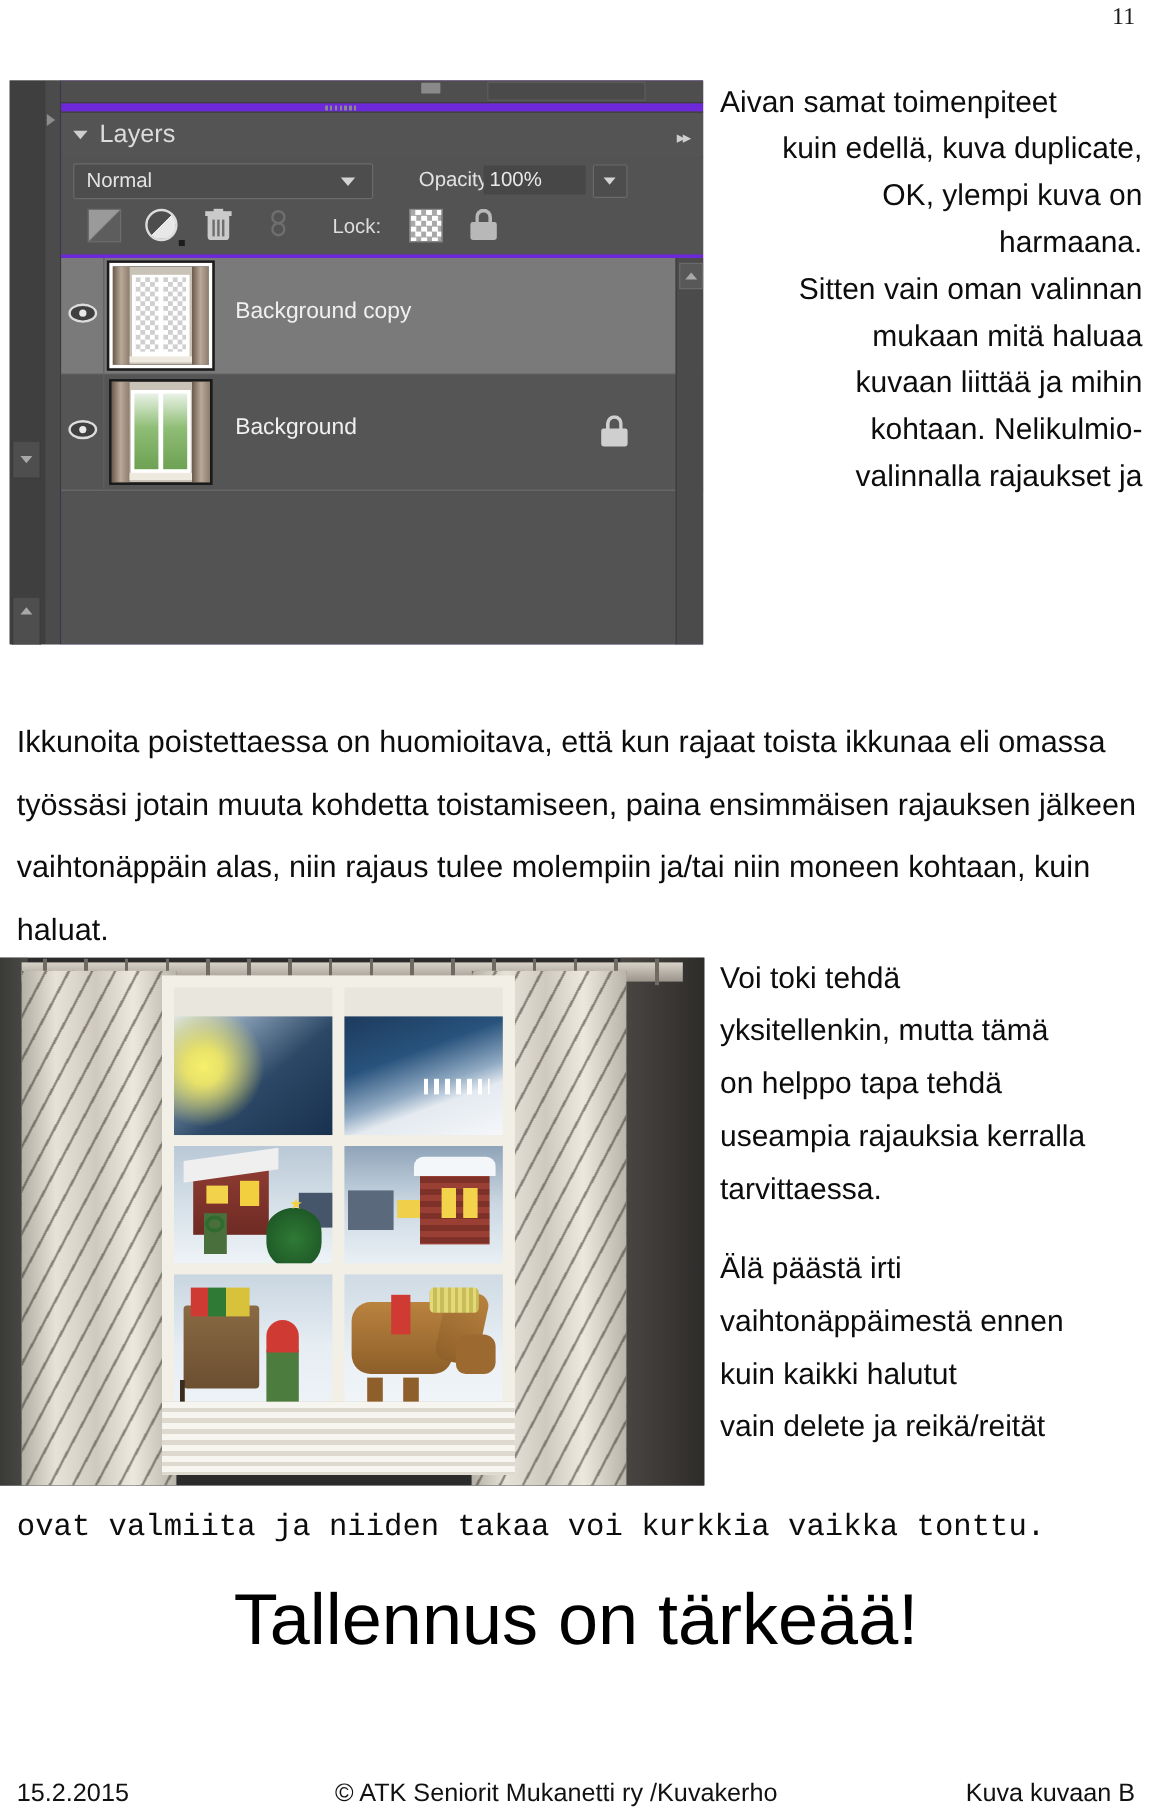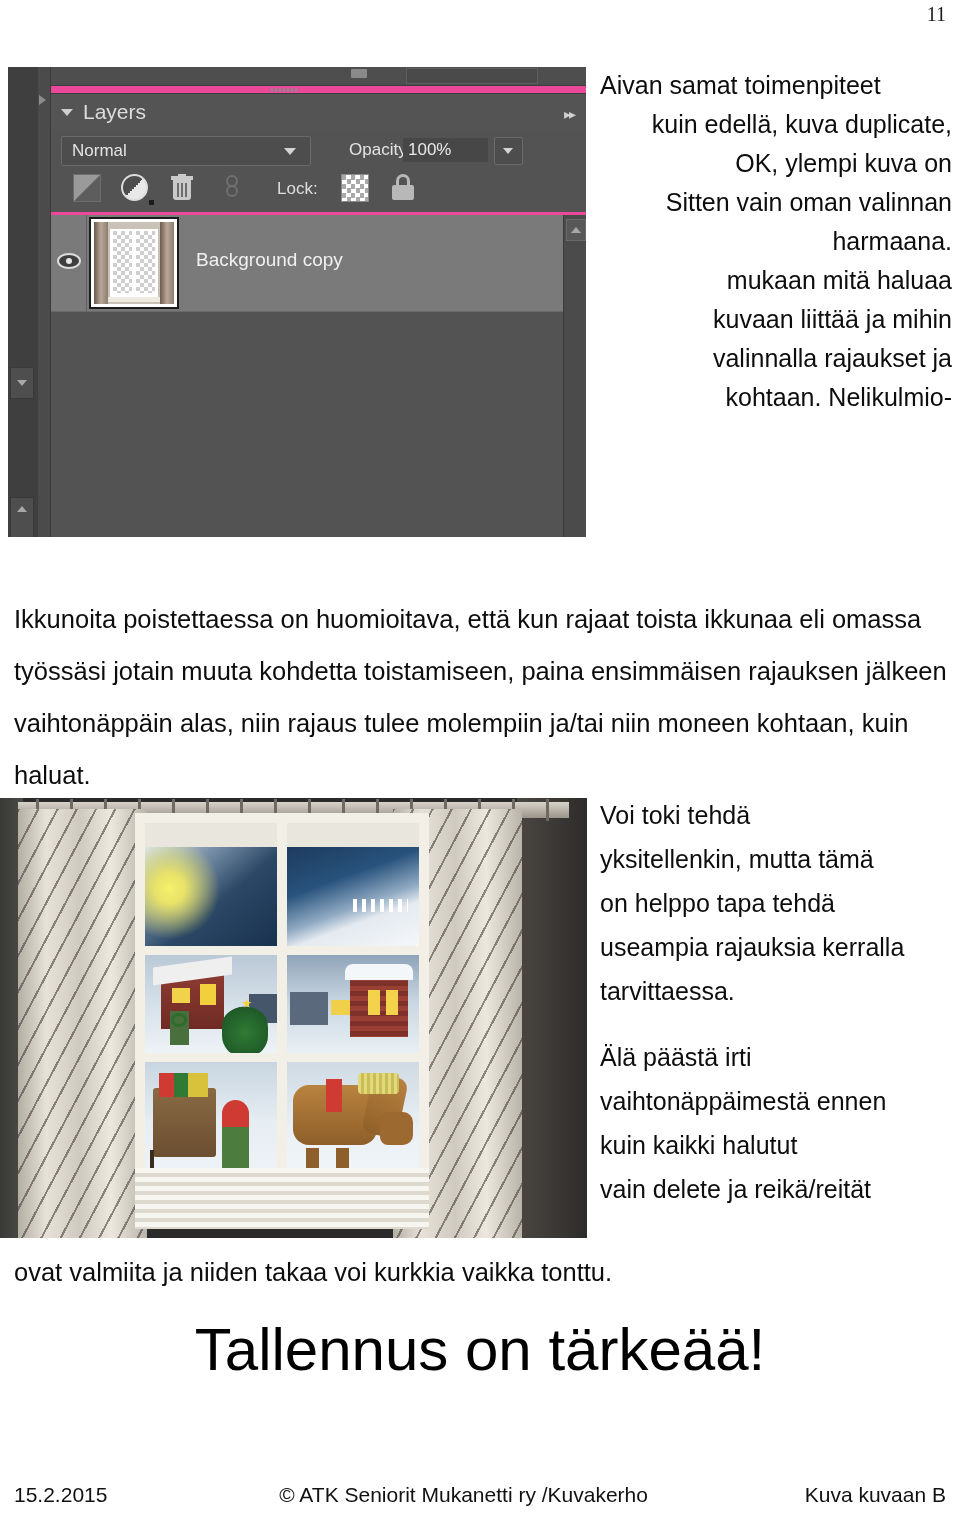--- a/index.html
+++ b/index.html
@@ -89,21 +89,21 @@
     width: 0; height: 0;
     border-bottom: 6px solid #a8a8a8;
     border-left: 5px solid transparent;
     border-right: 5px solid transparent;
   }
 
   .ps-body {
     position: absolute;
     left: 43px; top: 0;
     right: 0; bottom: 0;
-    background: #ec4899;
+    background: #6d28d9;
   }
   .ps-topstrip {
     position: absolute;
     left: 0; top: 0; right: 0;
     height: 18px;
     background: #4e4e4e;
     border-bottom: 1px solid #3c3c3c;
   }
   .ps-topstrip .mini-icon {
     position: absolute;
@@ -482,20 +482,21 @@
     font-size: 25px;
     line-height: 44px;
     color: #0d0d0d;
   }
 
   .caption-line {
     position: absolute;
     left: 14px; top: 1258px;
     font-size: 25.5px;
     color: #0d0d0d;
+    font-family: Liberation Mono, monospace;
   }
 
   .big-title {
     position: absolute;
     left: 0; top: 1315px;
     width: 960px;
     text-align: center;
     font-size: 60px;
     color: #000;
     font-family: "Liberation Sans", sans-serif;
@@ -843,40 +844,61 @@
             <div class="pane">
               <div class="glassA checker"></div>
               <div class="glassB checker"></div>
             </div>
             <div class="sill"></div>
           </div>
         </div>
         <div class="layer-name">Background copy</div>
       </div>
 
+      <div class="layer-row normal">
+        <div class="eye-cell">
+          <div class="eye"></div>
+        </div>
+        <div class="thumb">
+          <div class="tw">
+            <div class="curtL"></div>
+              <div class="curtR"></div>
+            <div class="pane">
+              <div class="glassA green"></div>
+              <div class="glassB green"></div>
+            </div>
+            <div class="sill"></div>
+          </div>
+        </div>
+        <div class="layer-name">Background</div>
+        <div class="row-lock">
+          <span class="shackle"></span>
+            <span class="body"></span>
+        </div>
+      </div>
 
     </div>
 
     <div class="ps-scrollbar">
       <div class="ps-scroll-up"></div>
     </div>
 
   </div>
 </div>
 
 <div class="txt-right-top">
   <div class="first">Aivan samat toimenpiteet</div>
   <div>kuin edellä, kuva duplicate,</div>
   <div>OK, ylempi kuva on</div>
+  <div>harmaana.</div>
   <div>Sitten vain oman valinnan</div>
-  <div>harmaana.</div>
   <div>mukaan mitä haluaa</div>
   <div>kuvaan liittää ja mihin</div>
+  <div>kohtaan. Nelikulmio-</div>
   <div>valinnalla rajaukset ja</div>
-  <div>kohtaan. Nelikulmio-</div>
 </div>
 
 <div class="para-main">Ikkunoita poistettaessa on huomioitava, että kun rajaat toista ikkunaa eli omassa työssäsi jotain muuta kohdetta toistamiseen, paina ensimmäisen rajauksen jälkeen vaihtonäppäin alas, niin rajaus tulee molempiin ja/tai niin moneen kohtaan, kuin haluat.</div>
 
 <div class="photo">
   <div class="wall-l"></div>
   <div class="wall-r"></div>
   <div class="rod"></div>
   <div class="rings"></div>
   <div class="curtain curtain-l"></div>

